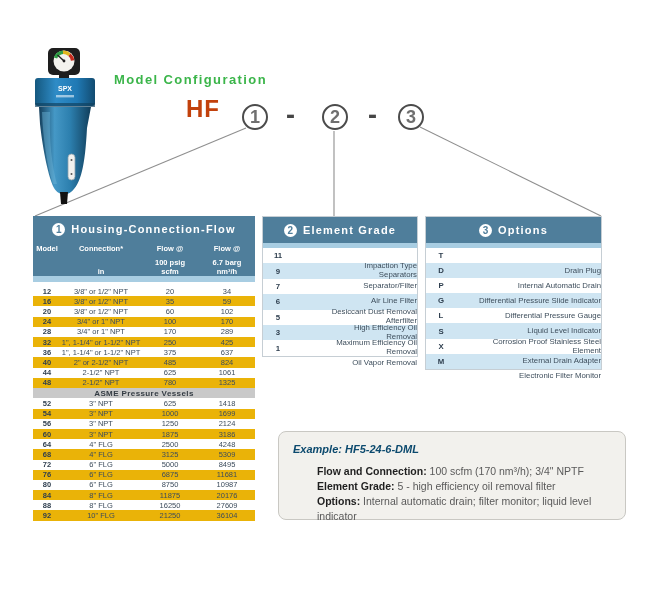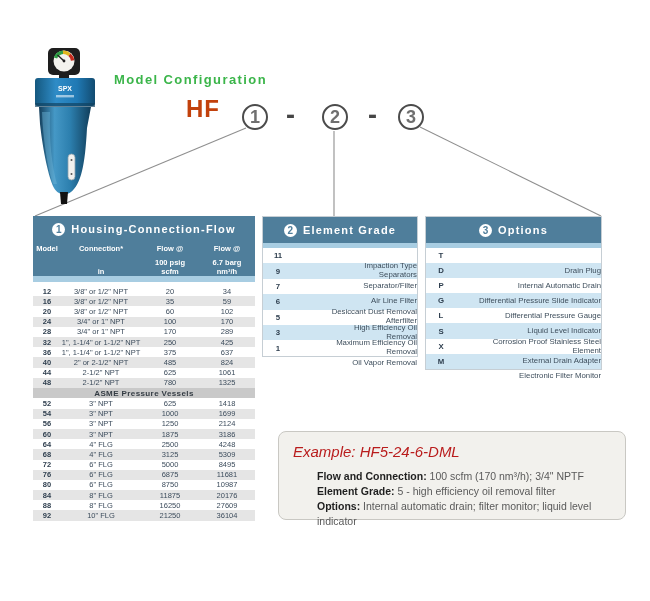--- a/index.html
+++ b/index.html
@@ -28,42 +28,42 @@
   
   #table1{position:absolute;left:33px;top:216px;width:222px;font-size:7.5px;color:#3c4c5c;}
   .t1-cols{height:34px;background:#4f7e9b;display:flex;padding-top:2px;box-sizing:border-box;}
   .t1col{text-align:center;color:#fff;font-weight:bold;}
   .t1col span{display:block;line-height:9px;height:9px;}
   .t1col span:first-child{margin-bottom:5px;}
   .w0{width:28px;} .w1{width:80px;} .w2{width:58px;} .w3{width:56px;}
   #table1 .strip{height:6px;}
   .gap4{height:4px;background:#fff;}
   .t1-row{height:10.2px;display:flex;align-items:center;background:#fff;}
-  .t1-row.alt{background:#e5e5e5;}
+  .t1-row.alt{background:#eab308;}
   .t1-row span{display:block;text-align:center;}
   .t1-row .c0{width:28px;font-weight:bold;color:#2e3e4e;}
   .t1-row .c1{width:80px;} .t1-row .c2{width:58px;} .t1-row .c3{width:56px;}
   .asme-band{height:10.5px;background:#c9c9c9;display:flex;align-items:center;justify-content:center;
     font-size:8px;font-weight:bold;color:#343c44;letter-spacing:.4px;}
 
   
   .mini-table{position:absolute;top:216px;box-sizing:border-box;border:1px solid #c6ced4;background:#fff;}
   #table2{left:262px;width:156px;}
   #table3{left:425px;width:177px;}
   .mini-table .strip{height:5px;}
   .t23-row{display:flex;align-items:center;background:#fff;font-size:7.8px;color:#3e4e5c;}
   #table2 .t23-row{height:15.4px;gap:24px;} #table3 .t23-row{height:15.1px;}
   .t23-row.alt{background:#cfe5f2;}
   .t23-row .code{width:30px;text-align:center;font-weight:bold;color:#2e3e4e;}
   .t23-row .label{flex:1;text-align:right;padding-left:10px;margin-top:29px;}
 
   
   .example-box{position:absolute;left:278px;top:431px;width:348px;height:89px;box-sizing:border-box;
     background:#f2f1ed;border:1px solid #c9c8c3;border-radius:8px;padding:11px 14px;}
-  .example-title{font-size:15px;font-weight:normal;font-style:italic;color:#b91c1c;}
+  .example-title{font-size:11px;font-weight:bold;font-style:italic;color:#0c4a6e;}
   .example-lines{margin-top:9px;}
   .ex-line{font-size:10.5px;line-height:15px;color:#5a5a5a;padding-left:24px;}
   .ex-line b{color:#1f1f1f;font-style:normal;}
 
   
   .footnote{position:absolute;left:26px;top:524px;font-size:7.5px;font-style:italic;font-weight:bold;
     color:#4a4a4a;line-height:10px;letter-spacing:.2px;}
 
   .product{position:absolute;left:26px;top:46px;}
 </style>

